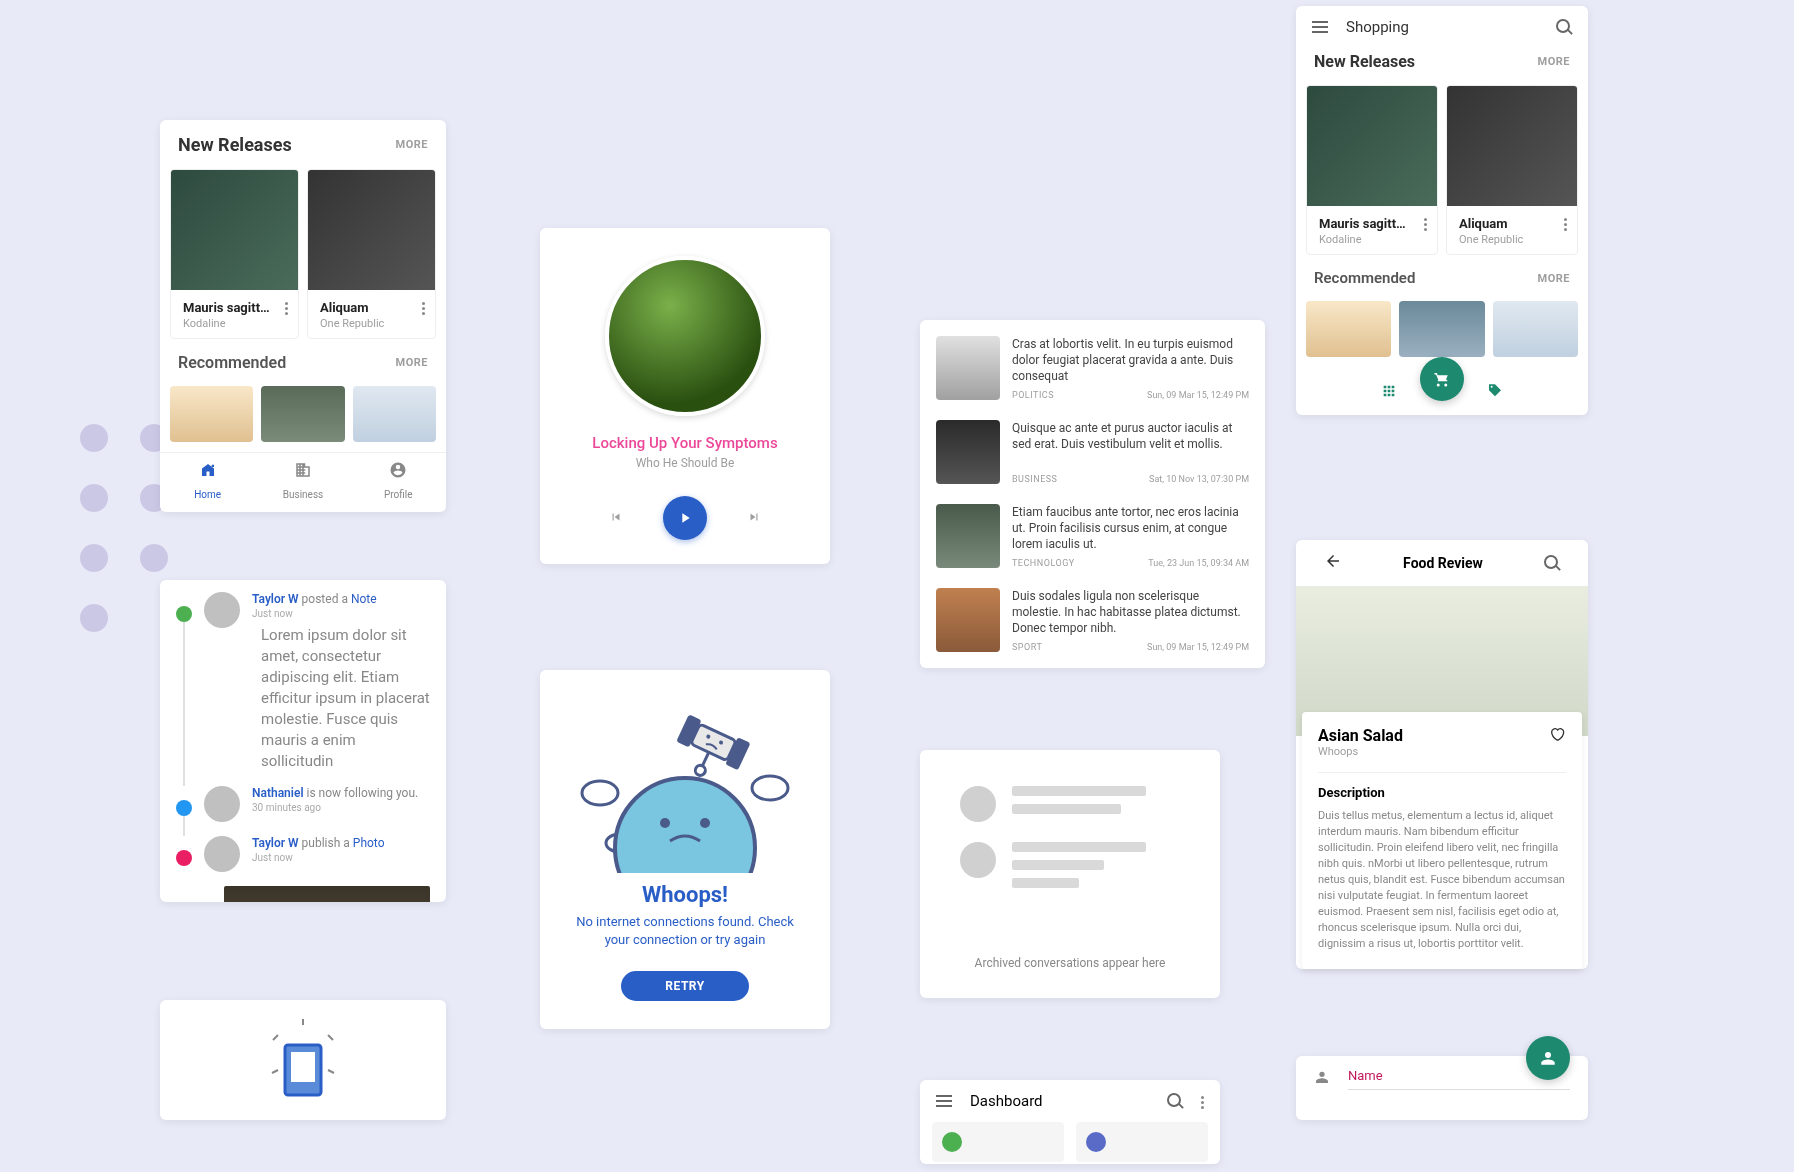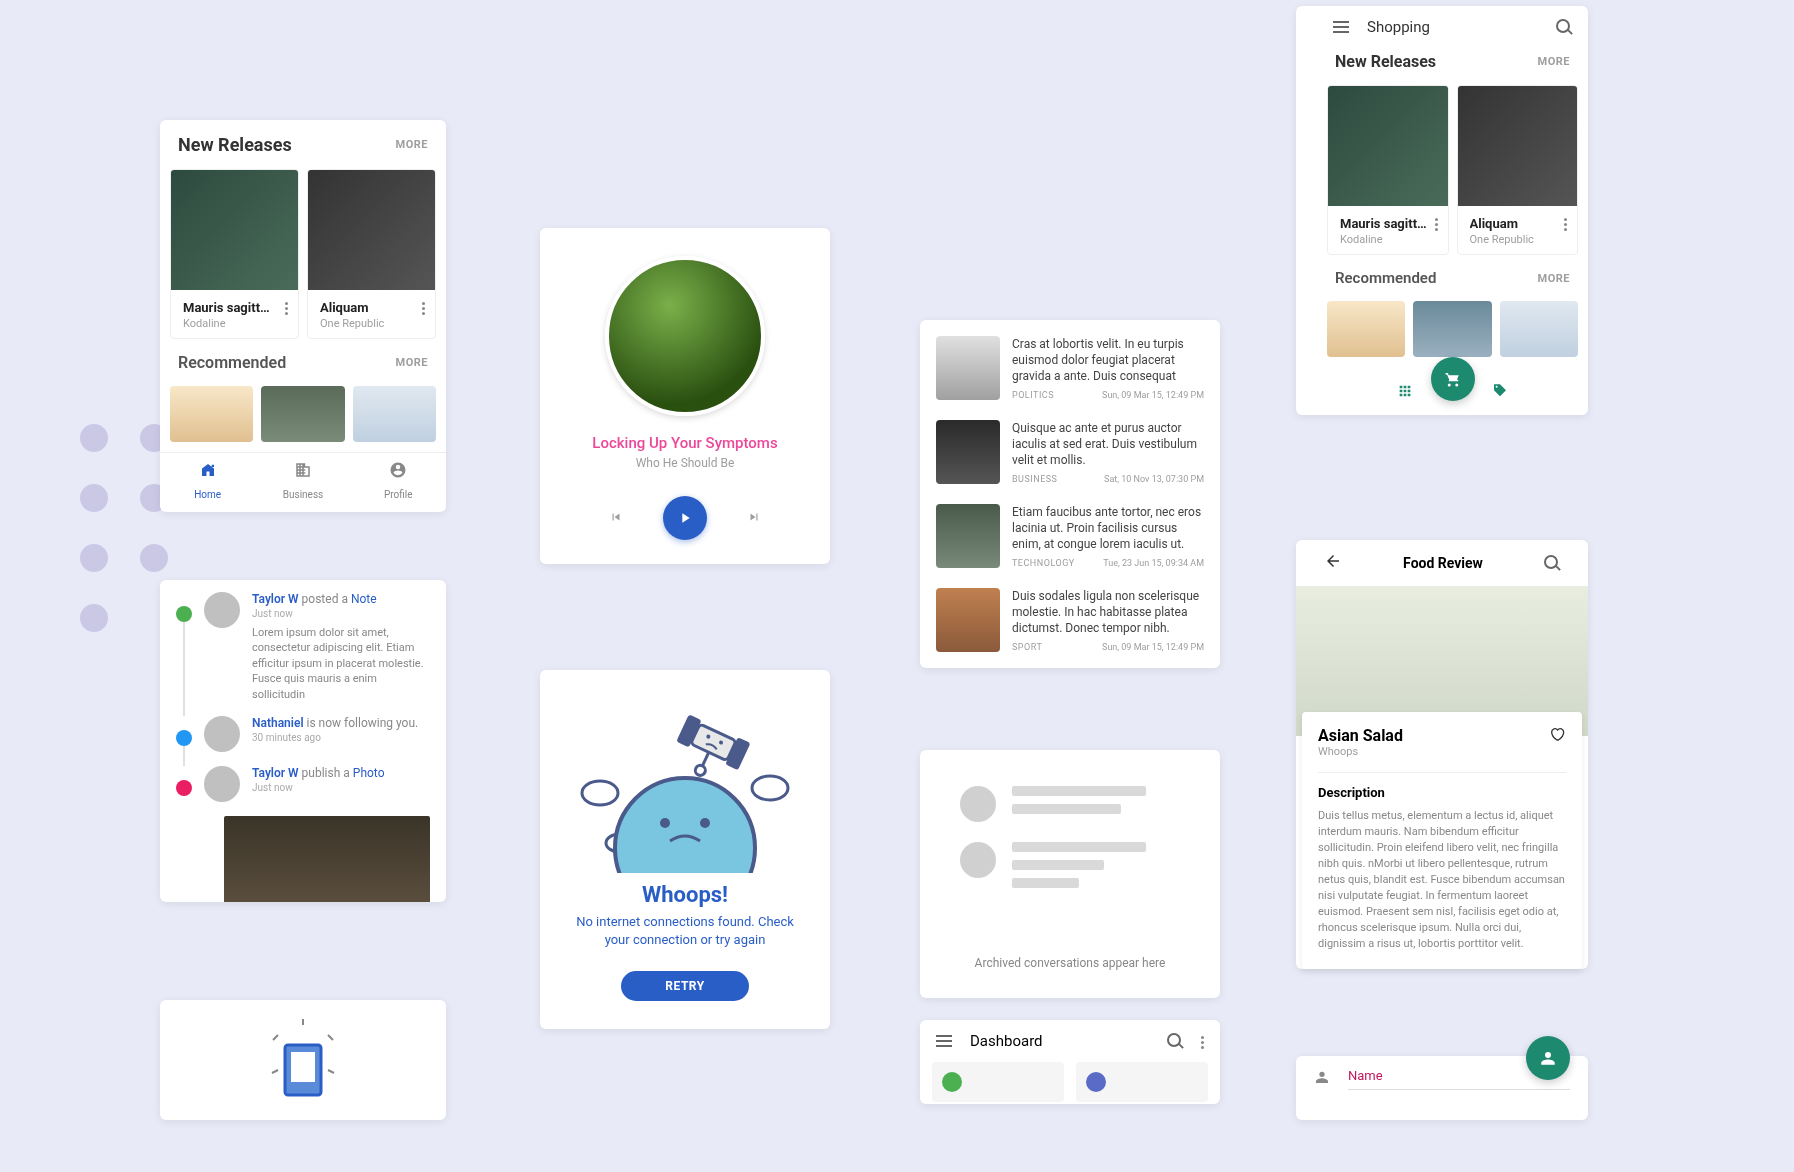--- a/index.html
+++ b/index.html
@@ -78,21 +78,21 @@
 .tl { padding: 12px 16px 0; position: relative; }
 .tl-item { display: flex; gap: 12px; margin-bottom: 14px; position: relative; }
 .tl-badge { width: 16px; height: 16px; border-radius: 50%; flex: none; margin-top: 14px; position: relative; z-index: 2; }
 .tl-line { position: absolute; left: 7px; top: 30px; bottom: -14px; width: 2px; background: #e0e0e0; z-index: 1; }
 .tl-av { width: 36px; height: 36px; border-radius: 50%; background: #c0c0c0; flex: none; }
 .tl-body { flex: 1; }
 .tl-head { font-size: 12px; color: #888; }
 .tl-head b { color: #2a5ec7; font-weight: 600; }
 .tl-head .obj { color: #2a5ec7; }
 .tl-time { font-size: 10px; color: #aaa; margin-top: 2px; }
-.tl-para { font-size: 11px; color: #888; margin-top: 6px; line-height: 1.4; }
+.tl-para { font-size: 15px; color: #888; margin-top: 6px; line-height: 1.4; margin-left: 9px; }
 .tl-img { margin: 6px 16px 0 64px; height: 130px; background: linear-gradient(#3a3428,#6a5a48); border-radius: 2px; }
 
 
 .shop-top { display: flex; align-items: center; padding: 12px 16px; gap: 18px; }
 .shop-top .title { flex: 1; font-size: 15px; color: #333; }
 .fab { position: absolute; left: 50%; transform: translateX(-50%); bottom: 30px; width: 44px; height: 44px; border-radius: 50%; background: #1d8a70; display: flex; align-items: center; justify-content: center; box-shadow: 0 3px 8px rgba(0,0,0,.2); }
 .shop-bnav { display: flex; justify-content: space-around; padding: 16px 40px 12px; }
 
 
 .fr-top { display: flex; align-items: center; padding: 12px 28px; }
@@ -294,21 +294,21 @@
         <line x1="20" y1="34" x2="20" y2="50" stroke="#4a5a8a" stroke-width="3"></line>
         <circle cx="20" cy="54" r="5" fill="#fff" stroke="#4a5a8a" stroke-width="3"></circle>
       </g>
     </svg>
   </div>
   <div class="whoops-tt">Whoops!</div>
   <div class="whoops-msg">No internet connections found. Check your connection or try again</div>
   <button class="retry-btn">RETRY</button>
 </div>
 
-<div class="card" style="left:920px; top:320px; width:300px;">
+<div class="card" style="left:920px; top:320px; width:345px;">
   <div class="feed">
     <div class="feed-item">
       <div class="feed-thumb" style="background:linear-gradient(#e0e0e0,#a0a0a0)"></div>
       <div class="feed-body">
         <div class="feed-tx">Cras at lobortis velit. In eu turpis euismod dolor feugiat placerat gravida a ante. Duis consequat</div>
         <div class="feed-foot">
             <span class="feed-cat">POLITICS</span>
             <span class="feed-time">Sun, 09 Mar 15, 12:49 PM</span>
           </div>
       </div>
@@ -360,21 +360,21 @@
         <div class="skel-lines">
           <div class="skel-ln" style="width:80%"></div>
           <div class="skel-ln" style="width:55%"></div>
           <div class="skel-ln" style="width:40%"></div>
         </div>
       </div>
   </div>
   <div class="arch-tx">Archived conversations appear here</div>
 </div>
 
-<div class="card" style="left:920px; top:1020px; width:300px; height:84px; overflow:hidden;">
+<div class="card" style="left:920px; top:1080px; width:300px; height:84px; overflow:hidden;">
   <div class="dash-top">
     <div class="ham">
         <span></span>
         <span></span>
         <span></span>
       </div>
     <div class="title">Dashboard</div>
     <div class="search-ic"></div>
     <div class="dots3" style="flex-direction:column">
         <span></span>
@@ -385,21 +385,21 @@
   <div style="display:flex; gap:12px; padding:0 12px;">
     <div style="flex:1; height:40px; background:#f5f5f5; border-radius:4px; display:flex; align-items:center; padding:0 10px; gap:8px;">
         <div style="width:20px;height:20px;border-radius:50%;background:#4caf50"></div>
       </div>
     <div style="flex:1; height:40px; background:#f5f5f5; border-radius:4px; display:flex; align-items:center; padding:0 10px; gap:8px;">
         <div style="width:20px;height:20px;border-radius:50%;background:#5a6bc7"></div>
       </div>
   </div>
 </div>
 
-<div class="card" style="left:1296px; top:6px; width:292px;padding-left:21px;">
+<div class="card" style="left:1296px; top:6px; width:292px;">
   <div class="shop-top">
     <div class="ham">
         <span></span>
         <span></span>
         <span></span>
       </div>
     <div class="title">Shopping</div>
     <div class="search-ic"></div>
   </div>
   <div class="sec-head" style="padding-top:4px;">

